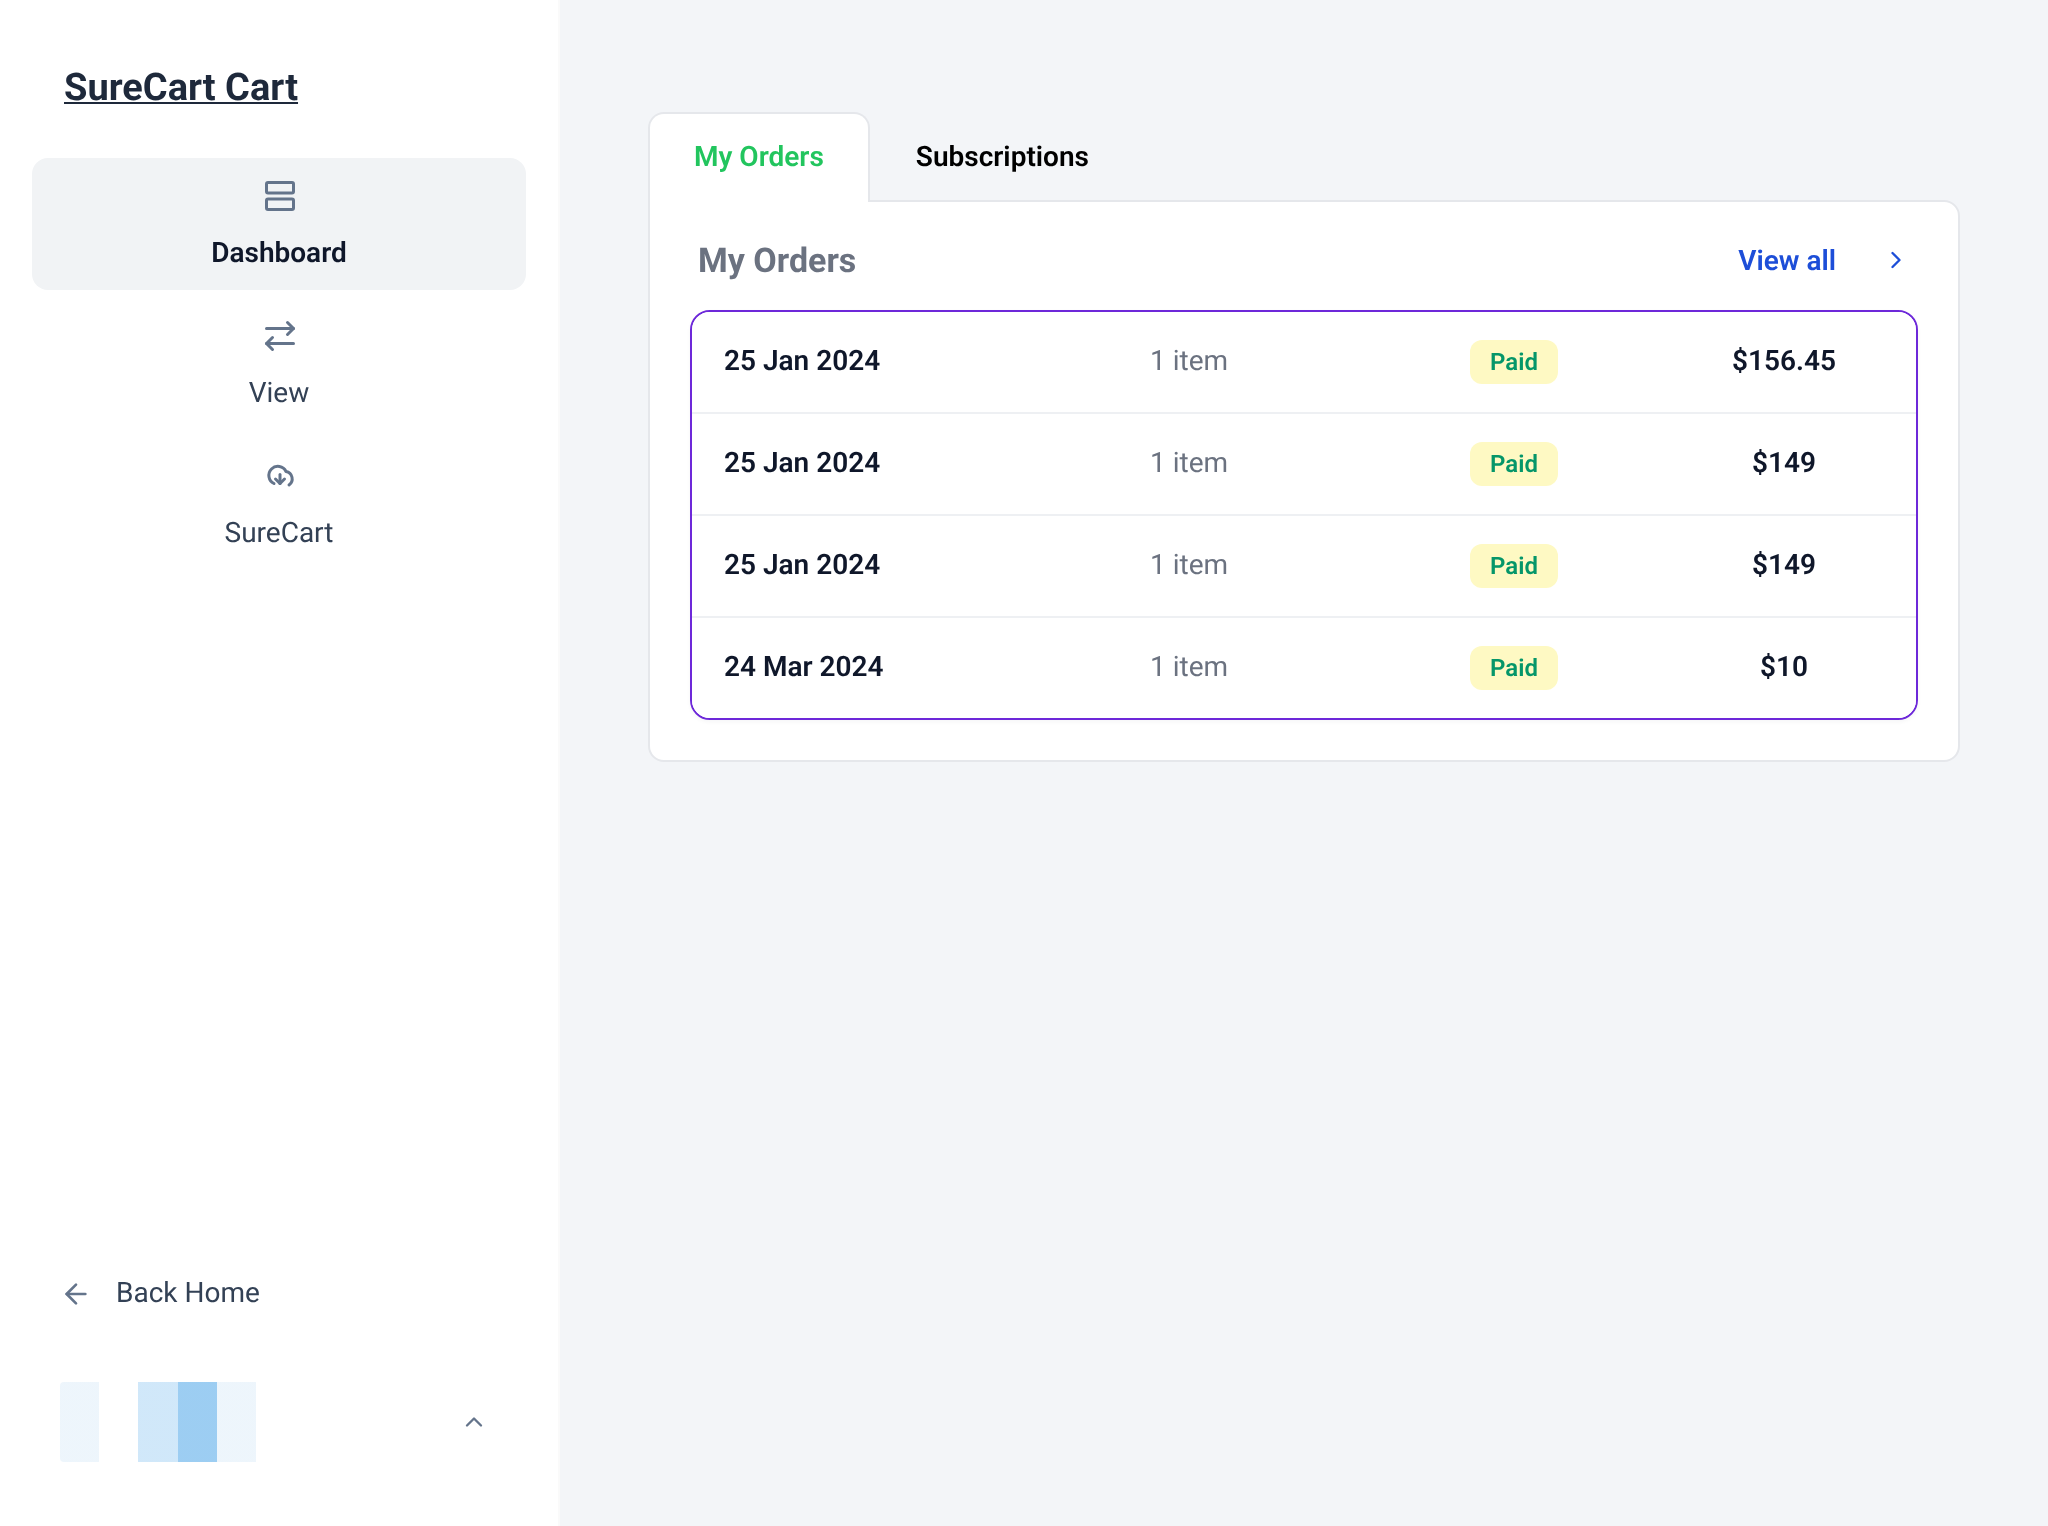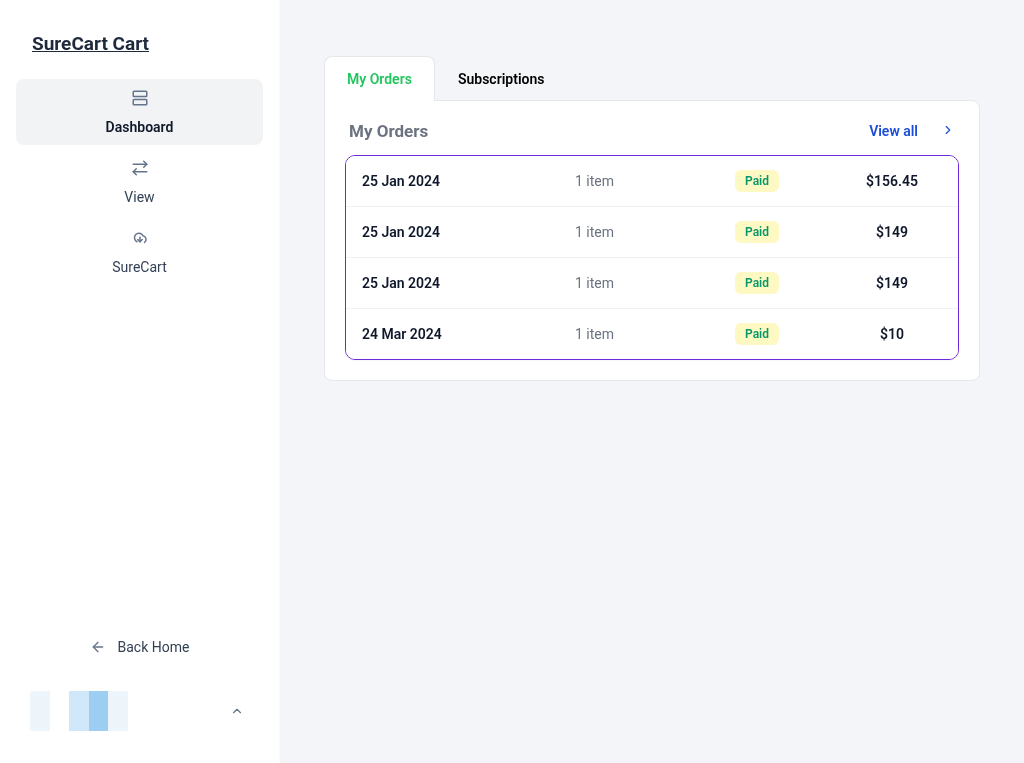--- a/index.html
+++ b/index.html
@@ -64,21 +64,20 @@
     }
     .back-home {
       display: flex;
       align-items: center;
       gap: 12px;
       padding: 10px 14px;
       border-radius: 8px;
       font-size: 14px;
       color: #334155;
       cursor: pointer;
-      justify-content: center;
     }
     .user-row {
       display: flex;
       align-items: center;
       justify-content: space-between;
       margin-top: 18px;
       padding: 8px 14px;
       border-radius: 8px;
     }
     .user-avatar {

